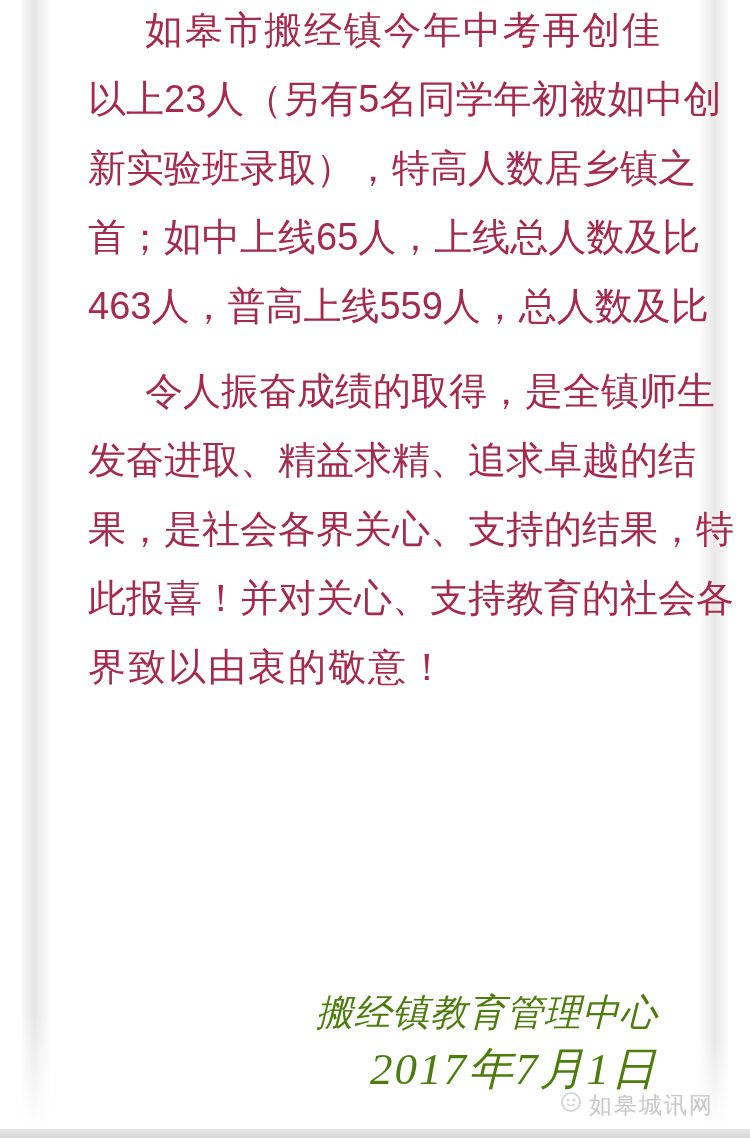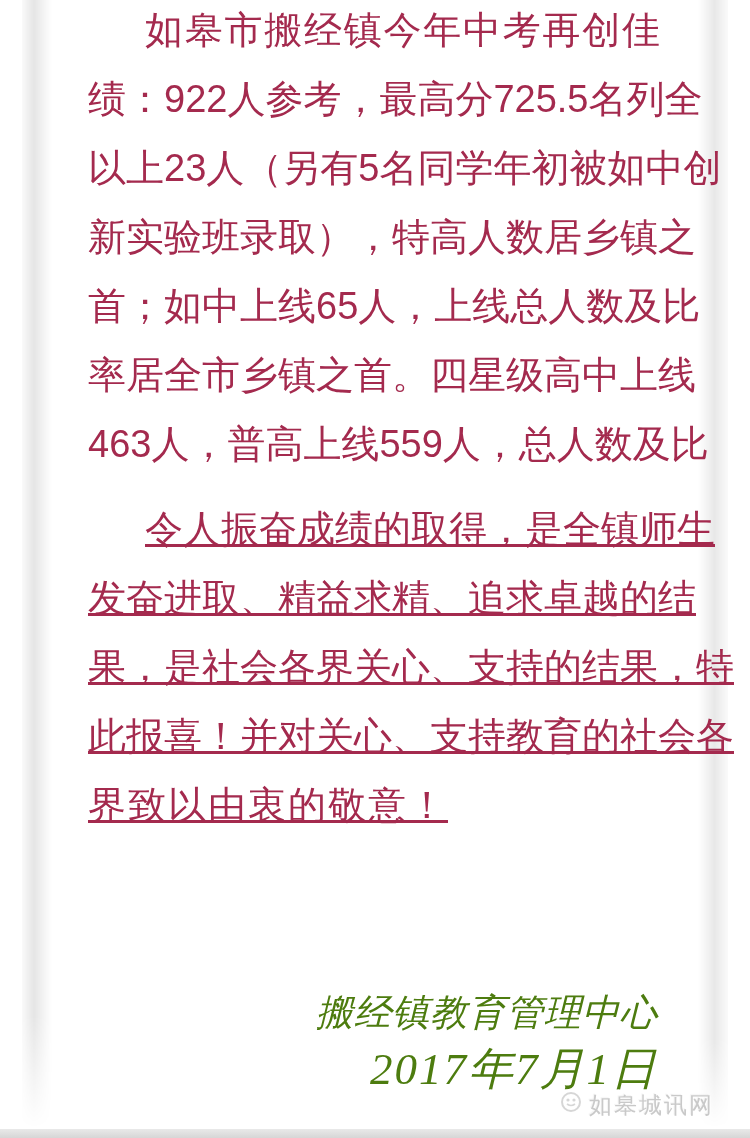--- a/index.html
+++ b/index.html
@@ -32,21 +32,21 @@
     position:absolute;left:0;bottom:0;width:750px;height:9px;
     background:linear-gradient(to bottom,#e9e9e9,#d6d6d6);
   }
   
   .text-block{
     position:absolute;left:88px;top:-4px;width:572px;
     color:#a42a4e;
     font-size:38px;
   }
   .para{margin:0;padding:0;}
-  .para2{margin-top:16px;text-decoration:underline;}
+  .para2{margin-top:16px;}
   .tline{
     height:69px;line-height:69px;
     white-space:nowrap;
     text-align:justify;
     text-align-last:justify;
   }
   .tline.indent{padding-left:57px;}
   .tline.short{
     text-align:left;
     text-align-last:left;
@@ -83,25 +83,23 @@
 <body>
 
 <div class="page">
 
   <div class="shadow-left"></div>
   <div class="shadow-right"></div>
 
   <div class="text-block">
     <div class="para para1">
       <div class="tline indent">如皋市搬经镇今年中考再创佳</div>
-      <div class="tline">绩：922人参考，最高分725.5名列全</div>
       <div class="tline">以上23人（另有5名同学年初被如中创</div>
       <div class="tline">新实验班录取），特高人数居乡镇之</div>
       <div class="tline">首；如中上线65人，上线总人数及比</div>
-      <div class="tline">率居全市乡镇之首。四星级高中上线</div>
       <div class="tline">463人，普高上线559人，总人数及比</div>
     </div>
     <div class="para para2">
       <div class="tline indent">令人振奋成绩的取得，是全镇师生</div>
       <div class="tline">发奋进取、精益求精、追求卓越的结</div>
       <div class="tline">果，是社会各界关心、支持的结果，特</div>
       <div class="tline">此报喜！并对关心、支持教育的社会各</div>
       <div class="tline short">界致以由衷的敬意！</div>
     </div>
   </div>

